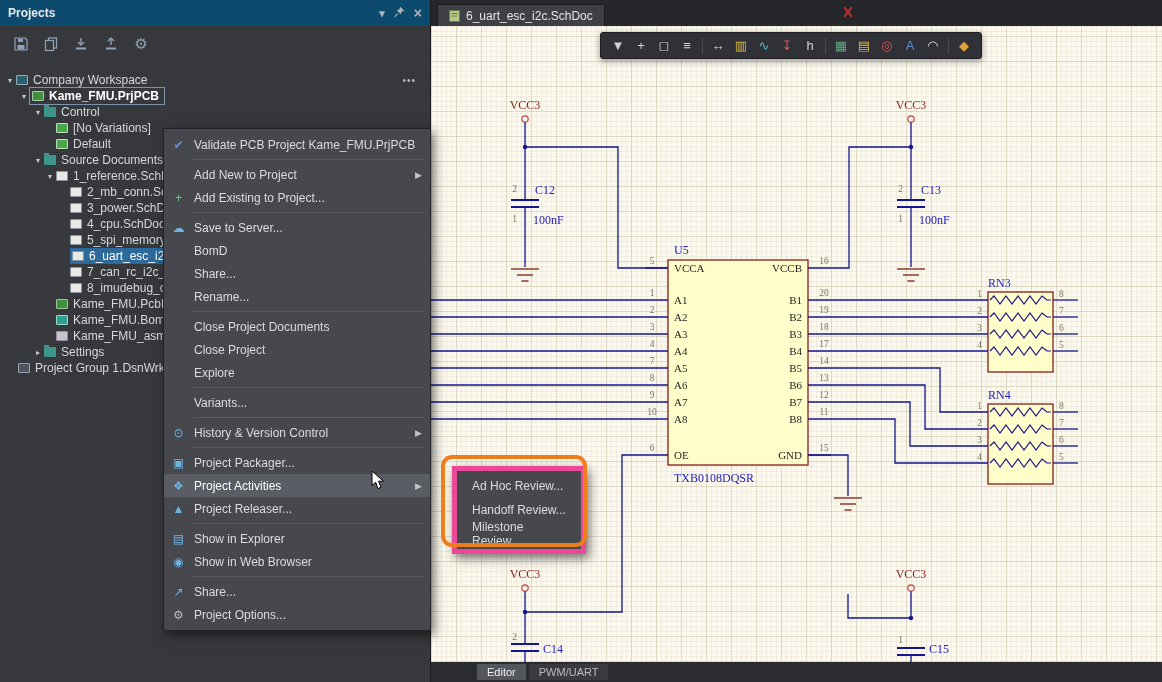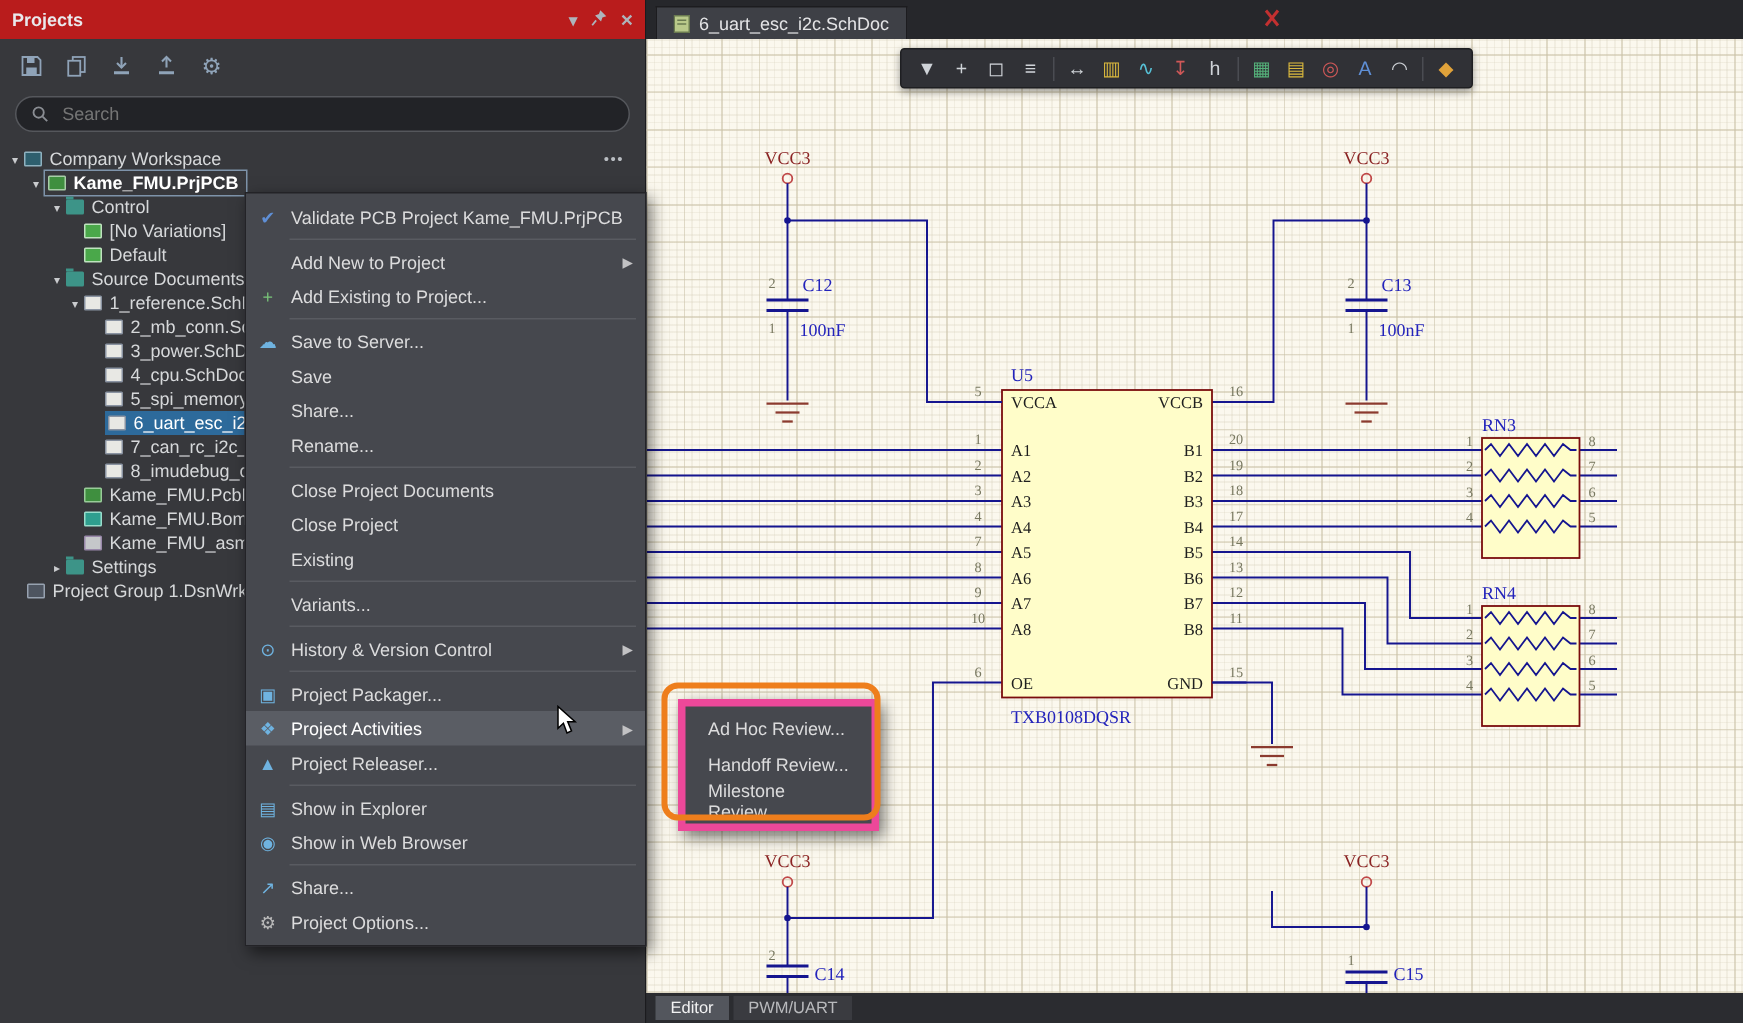--- a/index.html
+++ b/index.html
@@ -1,21 +1,21 @@
 <!DOCTYPE html>
 <html><head>
 <meta charset="utf-8">
 <style>
   * { box-sizing: border-box; }
   body { margin:0; background:#1e1e22; font-family:"Liberation Sans",sans-serif; }
   .app { position:relative; width:1162px; height:682px; overflow:hidden; background:#37383c; }
 
   
   .panel { position:absolute; left:0; top:0; width:431px; height:682px; background:#37383c; border-right:1px solid #1b1b1e; }
-  .panel-header { height:26px; background:#b91c1c; display:flex; align-items:center; padding:0 8px; color:#e9e9ec; font-size:12px; font-weight:bold; }
+  .panel-header { height:26px; background:#0c4a6e; display:flex; align-items:center; padding:0 8px; color:#e9e9ec; font-size:12px; font-weight:bold; }
   .panel-header .sp { flex:1; }
   .ph-ic { color:#aeb4bc; font-size:11px; margin-left:9px; cursor:default; }
   .panel-toolbar { height:36px; display:flex; align-items:center; gap:12px; padding:0 12px; }
   .pt-ic { width:18px; height:18px; display:flex; align-items:center; justify-content:center; color:#8fa3b8; font-size:15px; }
   .search-wrap { margin:2px 10px 0; height:24px; background:#222327; border:1px solid #55575c; border-radius:12px; display:flex; align-items:center; padding:0 10px; gap:7px; }
   .search-wrap input { background:transparent; border:none; outline:none; color:#b9babd; font-size:12px; width:100%; font-family:"Liberation Sans",sans-serif; }
   .tree { margin-top:10px; font-size:12px; color:#d6d8da; }
   .trow { height:16px; display:flex; align-items:center; white-space:nowrap; }
   .arr { width:12px; font-size:8px; color:#c9cbce; text-align:center; flex:none; }
   .icn { width:12px; height:10px; flex:none; margin-right:5px; position:relative; border-radius:1px; }
@@ -45,21 +45,21 @@
       repeating-linear-gradient(90deg, rgba(201,192,165,.45) 0 1px, transparent 1px 25px),
       repeating-linear-gradient(0deg,  rgba(212,205,184,.25) 0 1px, transparent 1px 5px),
       repeating-linear-gradient(90deg, rgba(212,205,184,.25) 0 1px, transparent 1px 5px); }
   .schematic { position:absolute; left:0; top:0; }
   .float-toolbar { position:absolute; left:169px; top:6px; height:27px; background:#303136; border:1px solid #1e1f22; border-radius:3px; display:flex; align-items:center; padding:0 6px; gap:1px; box-shadow:0 2px 6px rgba(0,0,0,.4); z-index:5; }
   .ft-ic { width:22px; text-align:center; font-size:13px; line-height:25px; }
   .ft-sep { width:1px; height:16px; background:#4a4c52; margin:0 3px; }
   .ic-gray{color:#cfd3d8} .ic-yel{color:#d9b83e} .ic-cyan{color:#57c0d6} .ic-red{color:#d05858} .ic-grn{color:#55b07a} .ic-blu{color:#5f8fd6} .ic-org{color:#e0a23a}
   .statusbar { position:absolute; left:0; top:662px; width:731px; height:20px; background:#2b2c30; display:flex; align-items:center; gap:3px; padding-left:6px; font-size:11px; }
   .st-tab { padding:2px 10px; background:#3a3b40; color:#b9babd; }
-  .st-tab.active { background:#53565d; color:#f2f2f3; }
+  .st-tab.active { background:#53565d; color:#f2f2f3;margin-left:40px; }
 
   
   .w { stroke:#15158f; stroke-width:1.3; fill:none; }
   .pl { stroke:#15158f; stroke-width:2; fill:none; }
   .body { fill:#fffdc9; stroke:#7a0d0d; stroke-width:1.2; }
   .zz { stroke:#15158f; stroke-width:1.2; fill:none; }
   .gndl { stroke:#8b3a2e; stroke-width:1.5; }
   .pwrc { stroke:#c04848; stroke-width:1.2; fill:none; }
   .dot { fill:#15158f; }
   .st-num { font:9.5px "Liberation Serif",serif; fill:#77775f; }
@@ -123,27 +123,20 @@
       <span class="pt-ic">
         <svg width="16" height="16" viewBox="0 0 16 16">
             <path d="M8 9V2" stroke="#8fa3b8" stroke-width="1.4"></path>
             <path d="M5 5l3-3 3 3" fill="none" stroke="#8fa3b8" stroke-width="1.4"></path>
             <rect x="3" y="11.5" width="10" height="2" fill="#8fa3b8"></rect>
           </svg>
       </span>
       <span class="pt-ic">⚙</span>
     </div>
 
-    <div class="search-wrap">
-      <svg width="12" height="12" viewBox="0 0 12 12">
-          <circle cx="5" cy="5" r="3.6" fill="none" stroke="#8a8d93" stroke-width="1.3"></circle>
-          <line x1="7.8" y1="7.8" x2="11" y2="11" stroke="#8a8d93" stroke-width="1.3"></line>
-        </svg>
-      <input placeholder="Search" style="">
-    </div>
 
     <div class="tree">
       <div class="trow" style="padding-left:4px">
         <span class="arr">▾</span>
         <span class="icn icn-ws"></span>
         <span>Company Workspace</span>
         <span class="more">•••</span>
       </div>
       <div class="trow" style="padding-left:18px">
         <span class="arr">▾</span>
@@ -482,21 +475,21 @@
       <span class="marrow"></span>
     </div>
     <div class="msep"></div>
     <div class="mi">
       <span class="mico" style="color:#6fb3e0">☁</span>
       <span class="mlabel">Save to Server...</span>
       <span class="marrow"></span>
     </div>
     <div class="mi">
       <span class="mico"></span>
-      <span class="mlabel">Save</span>
+      <span class="mlabel">BomD</span>
       <span class="marrow"></span>
     </div>
     <div class="mi">
       <span class="mico"></span>
       <span class="mlabel">Share...</span>
       <span class="marrow"></span>
     </div>
     <div class="mi">
       <span class="mico"></span>
       <span class="mlabel">Rename...</span>
@@ -508,21 +501,21 @@
       <span class="mlabel">Close Project Documents</span>
       <span class="marrow"></span>
     </div>
     <div class="mi">
       <span class="mico"></span>
       <span class="mlabel">Close Project</span>
       <span class="marrow"></span>
     </div>
     <div class="mi">
       <span class="mico"></span>
-      <span class="mlabel">Existing</span>
+      <span class="mlabel">Explore</span>
       <span class="marrow"></span>
     </div>
     <div class="msep"></div>
     <div class="mi">
       <span class="mico"></span>
       <span class="mlabel">Variants...</span>
       <span class="marrow"></span>
     </div>
     <div class="msep"></div>
     <div class="mi">

